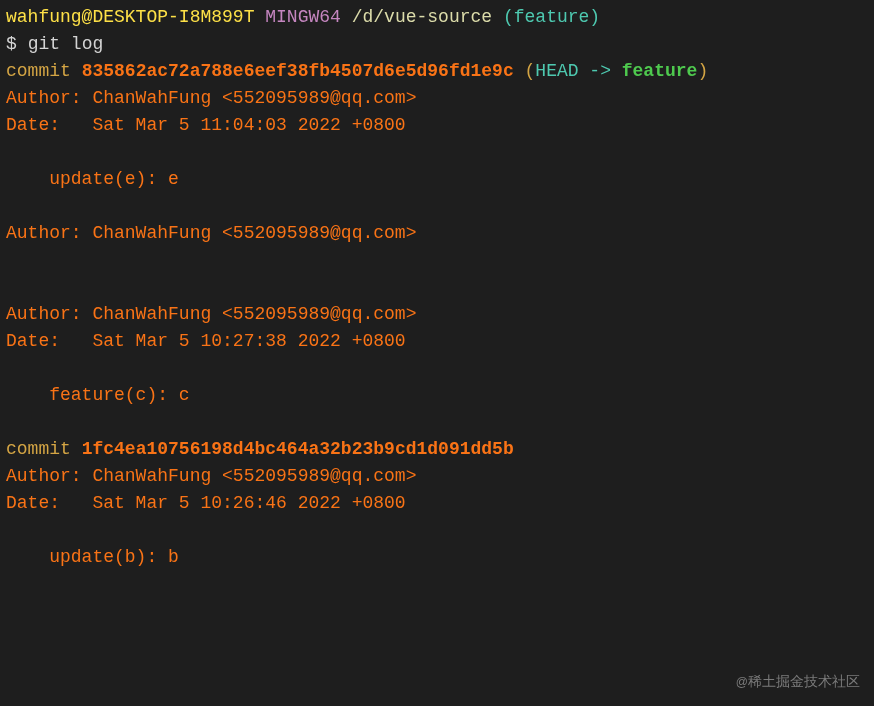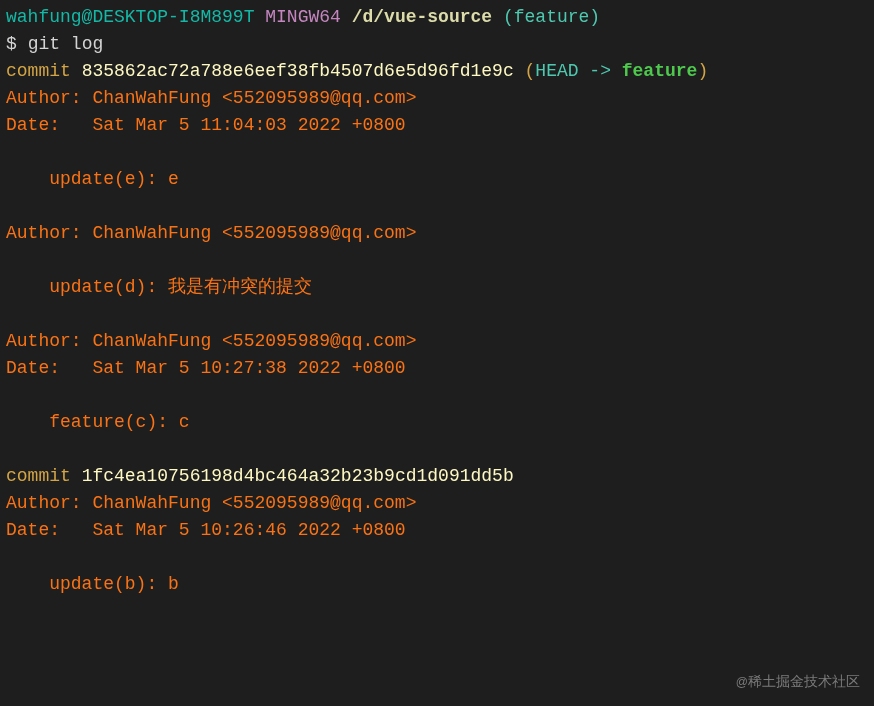--- a/index.html
+++ b/index.html
@@ -16,43 +16,43 @@
       color: #d4d4d4;
       width: 874px;
       height: 706px;
       overflow: hidden;
       position: relative;
     }
     .prompt-line {
       white-space: pre;
     }
     .user-host {
-      color: #14b8a6;
+      color: #fde047;
     }
     .mingw {
       color: #c586c0;
     }
     .path {
       color: #dcdcaa;
-      font-weight: bold;
     }
     .branch {
       color: #4ec9b0;
     }
     .dollar {
       color: #d4d4d4;
     }
     .command {
       color: #d4d4d4;
     }
     .commit-word {
       color: #d4a544;
     }
     .commit-hash {
-      color: #fef9c3;
+      color: #f97316;
+      font-weight: bold;
     }
     .paren {
       color: #d4a544;
     }
     .head {
       color: #4ec9b0;
     }
     .branch-name {
       color: #4ec94e;
       font-weight: bold;
@@ -89,21 +89,20 @@
     <div class="log-text">Author: ChanWahFung &lt;552095989@qq.com&gt;</div>
     <div class="log-text">Date:   Sat Mar 5 11:04:03 2022 +0800</div>
     <div class="log-text">&nbsp;</div>
     <div class="log-text">    update(e): e</div>
     <div class="log-text">&nbsp;</div>
   </div>
 
   <div class="commit-block">
     <div class="log-text">Author: ChanWahFung &lt;552095989@qq.com&gt;</div>
     <div class="log-text">&nbsp;</div>
-    <div class="log-text">    update(d): 我是有冲突的提交</div>
     <div class="log-text">&nbsp;</div>
   </div>
 
   <div class="commit-block">
     <div class="log-text">Author: ChanWahFung &lt;552095989@qq.com&gt;</div>
     <div class="log-text">Date:   Sat Mar 5 10:27:38 2022 +0800</div>
     <div class="log-text">&nbsp;</div>
     <div class="log-text">    feature(c): c</div>
     <div class="log-text">&nbsp;</div>
   </div>

